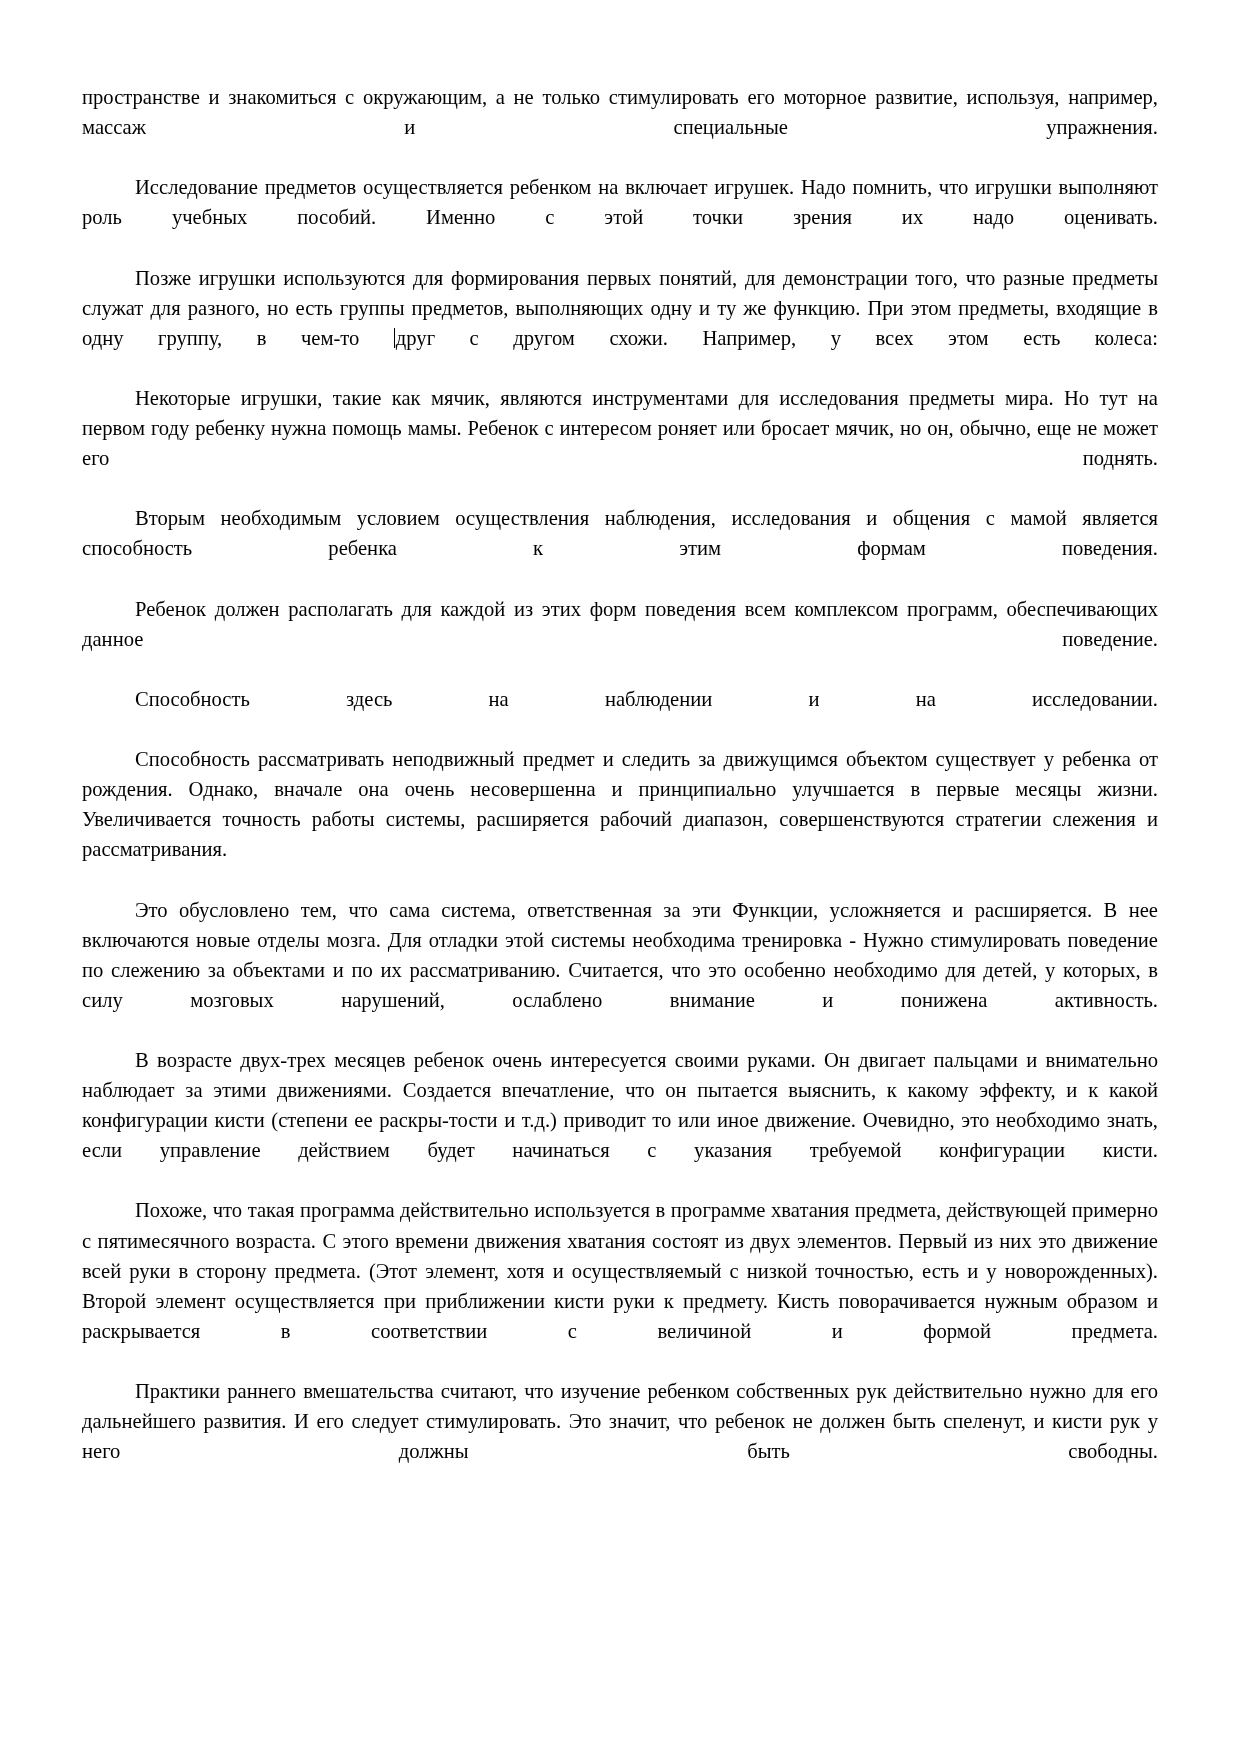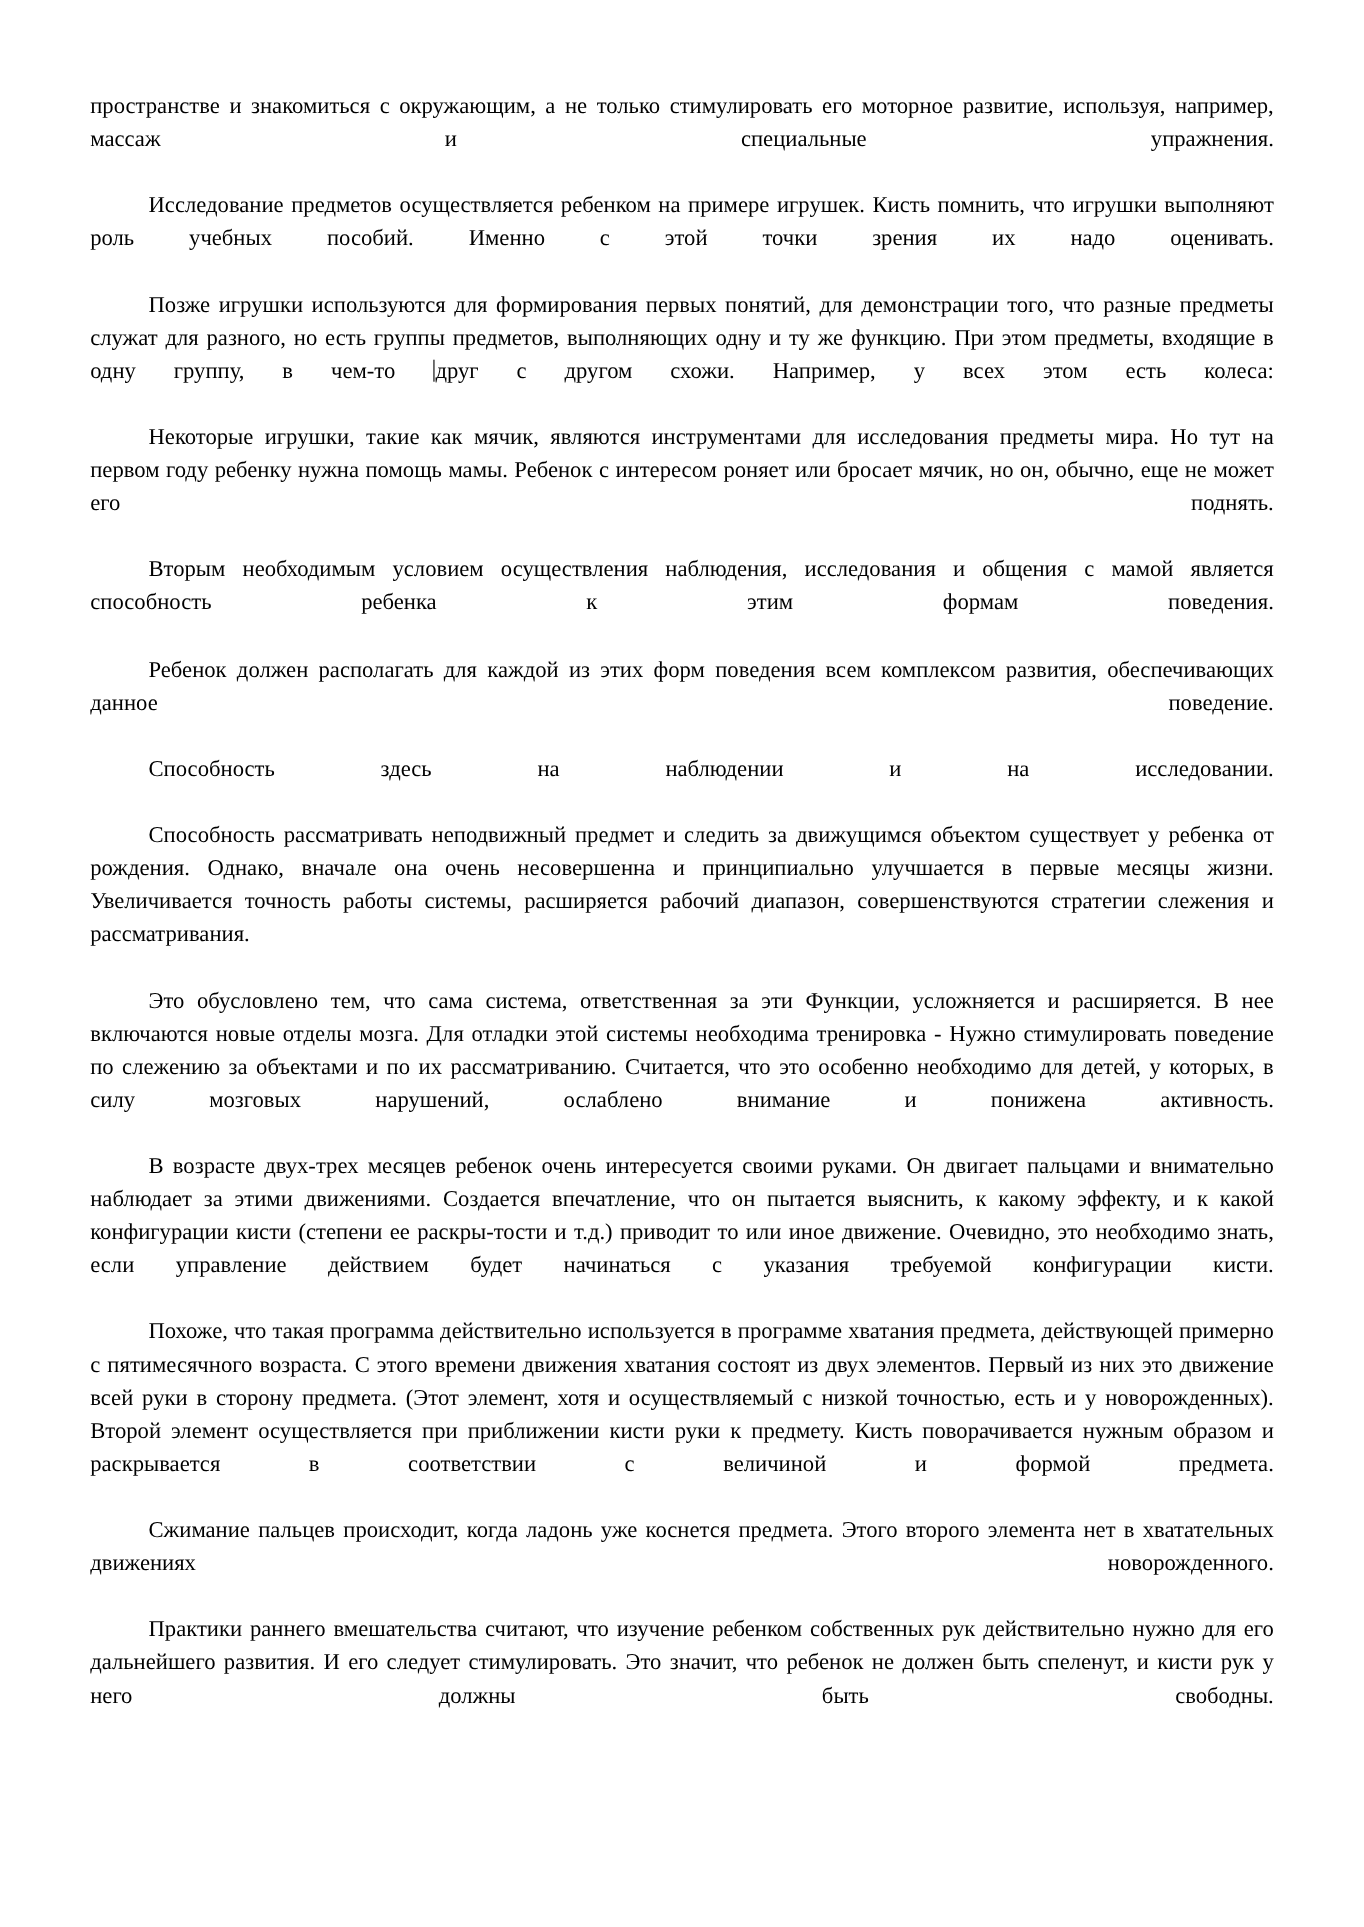--- a/index.html
+++ b/index.html
@@ -59,40 +59,39 @@
   }
 </style>
 </head>
 <body>
 
 <div id="page">
   <div id="text-body">
 
     <p class="para no-indent">пространстве и знакомиться с окружающим, а не только стимулировать его моторное развитие, используя, например, массаж и специальные упражнения.</p>
 
-    <p class="para">Исследование предметов осуществляется ребенком на примере игрушек. Кисть помнить, что игрушки выполняют роль учебных пособий. Именно с этой точки зрения их надо оценивать.</p>
+    <p class="para">Исследование предметов осуществляется ребенком на включает игрушек. Надо помнить, что игрушки выполняют роль учебных пособий. Именно с этой точки зрения их надо оценивать.</p>
 
 
     <p class="para"><span>Позже игрушки используются для формирования первых понятий, для демонстрации того, что разные предметы служат для разного, но есть группы предметов, выполняющих одну и ту же функцию. При этом предметы, входящие в одну группу, в чем-то </span><span class="caret"></span><span>друг с другом схожи. Например, у всех этом есть колеса:</span></p>
 
     <p class="para">Некоторые игрушки, такие как мячик, являются инструментами для исследования предметы мира. Но тут на первом году ребенку нужна помощь мамы. Ребенок с интересом роняет или бросает мячик, но он, обычно, еще не может его поднять.</p>
 
     <p class="para">Вторым необходимым условием осуществления наблюдения, исследования и общения с мамой является способность ребенка к этим формам поведения.</p>
 
-    <p class="para">Ребенок должен располагать для каждой из этих форм поведения всем комплексом развития, обеспечивающих данное поведение.</p>
+    <p class="para">Ребенок должен располагать для каждой из этих форм поведения всем комплексом программ, обеспечивающих данное поведение.</p>
 
     <p class="para">Способность здесь на наблюдении и на исследовании.</p>
 
     <p class="para">Способность рассматривать неподвижный предмет и следить за движущимся объектом существует у ребенка от рождения. Однако, вначале она очень несовершенна и принципиально улучшается в первые месяцы жизни. Увеличивается точность работы системы, расширяется рабочий диапазон, совершенствуются стратегии слежения и рассматривания.</p>
 
     <p class="para">Это обусловлено тем, что сама система, ответственная за эти Функции, усложняется и расширяется. В нее включаются новые отделы мозга. Для отладки этой системы необходима тренировка - Нужно стимулировать поведение по слежению за объектами и по их рассматриванию. Считается, что это особенно необходимо для детей, у которых, в силу мозговых нарушений, ослаблено внимание и понижена активность.</p>
 
 
     <p class="para">В возрасте двух-трех месяцев ребенок очень интересуется своими руками. Он двигает пальцами и внимательно наблюдает за этими движениями. Создается впечатление, что он пытается выяснить, к какому эффекту, и к какой конфигурации кисти (степени ее раскры-тости и т.д.) приводит то или иное движение. Очевидно, это необходимо знать, если управление действием будет начинаться с указания требуемой конфигурации кисти.</p>
 
     <p class="para">Похоже, что такая программа действительно используется в программе хватания предмета, действующей примерно с пятимесячного возраста. С этого времени движения хватания состоят из двух элементов. Первый из них это движение всей руки в сторону предмета. (Этот элемент, хотя и осуществляемый с низкой точностью, есть и у новорожденных). Второй элемент осуществляется при приближении кисти руки к предмету. Кисть поворачивается нужным образом и раскрывается в соответствии с величиной и формой предмета.</p>
 
-    <p class="para">Сжимание пальцев происходит, когда ладонь уже коснется предмета. Этого второго элемента нет в хватательных движениях новорожденного.</p>
 
     <p class="para">Практики раннего вмешательства считают, что изучение ребенком собственных рук действительно нужно для его дальнейшего развития. И его следует стимулировать. Это значит, что ребенок не должен быть спеленут, и кисти рук у него должны быть свободны.</p>
 
   </div>
 </div>
 
 </body></html>

